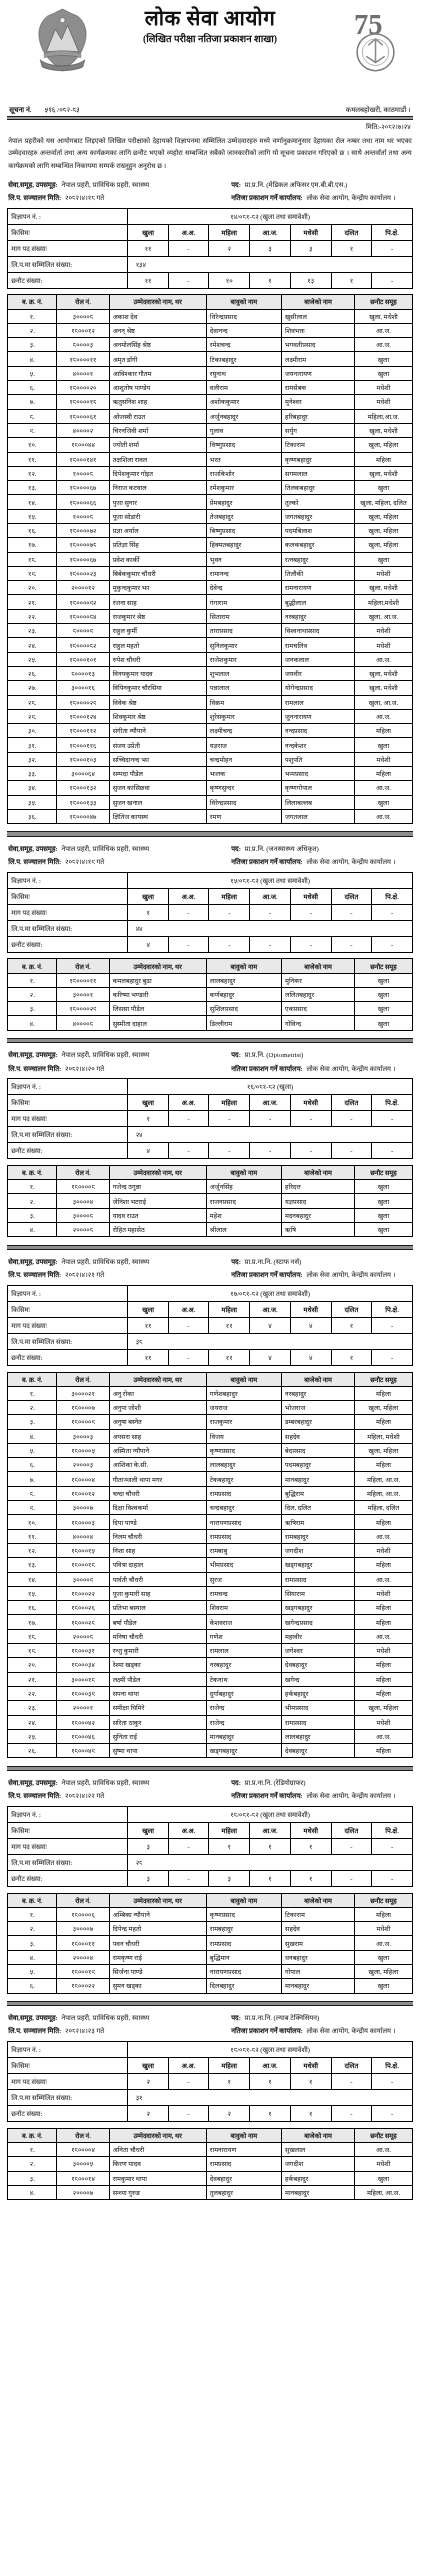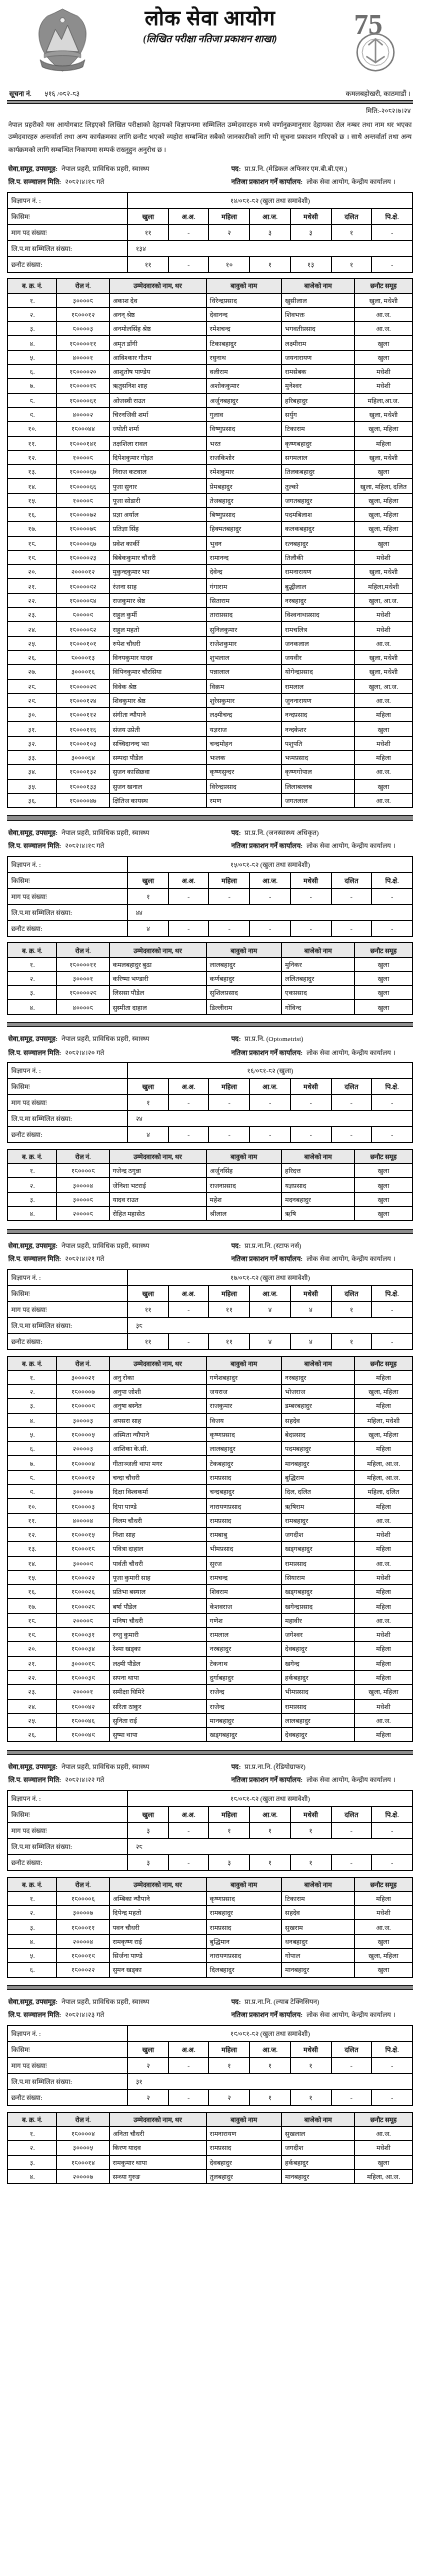--- a/index.html
+++ b/index.html
@@ -13,24 +13,24 @@
   .page{width:420px;box-sizing:border-box;padding:3.1px 7.2px 9.3px 7.2px;}
 
   
   .masthead{position:relative;height:77px;}
   .emblem{position:absolute;left:25px;top:4.1px;width:61px;height:66px;}
   .emblem75{position:absolute;right:14.4px;top:2.1px;width:47px;height:68px;}
   .org-title{
     text-align:center;font-size:20.6px;font-weight:bold;letter-spacing:0.5px;
     padding-top:5.2px;line-height:1.06;
   }
-  .org-sub{text-align:center;font-size:9.8px;font-weight:bold;margin-top:2.1px;font-style:italic;}
+  .org-sub{text-align:center;font-size:9.8px;font-weight:bold;margin-top:2.1px;}
 
   .idline{display:flex;justify-content:space-between;align-items:flex-end;
-          font-size:7px;margin-top:9px;padding:0 2.1px;}
+          font-size:7px;margin-top:25px;padding:0 2.1px;}
   .idline .left span.lbl{font-weight:bold;}
   .idline .num{margin-left:11.3px;}
   .rule{height:2.6px;border-top:1px solid #1a1a1a;border-bottom:1px solid #1a1a1a;
         background:#9a9a9a;margin:1.5px 0 1px 0;}
   .dateline{text-align:right;font-size:6.7px;padding:0.5px 2.1px 0 0;}
 
   .para{font-size:6.8px;line-height:1.85;text-align:justify;margin:4.1px 1px 5.2px 1px;}
 
   
   .sec-sep{height:3.1px;border-top:1px solid #1a1a1a;border-bottom:1px solid #1a1a1a;

